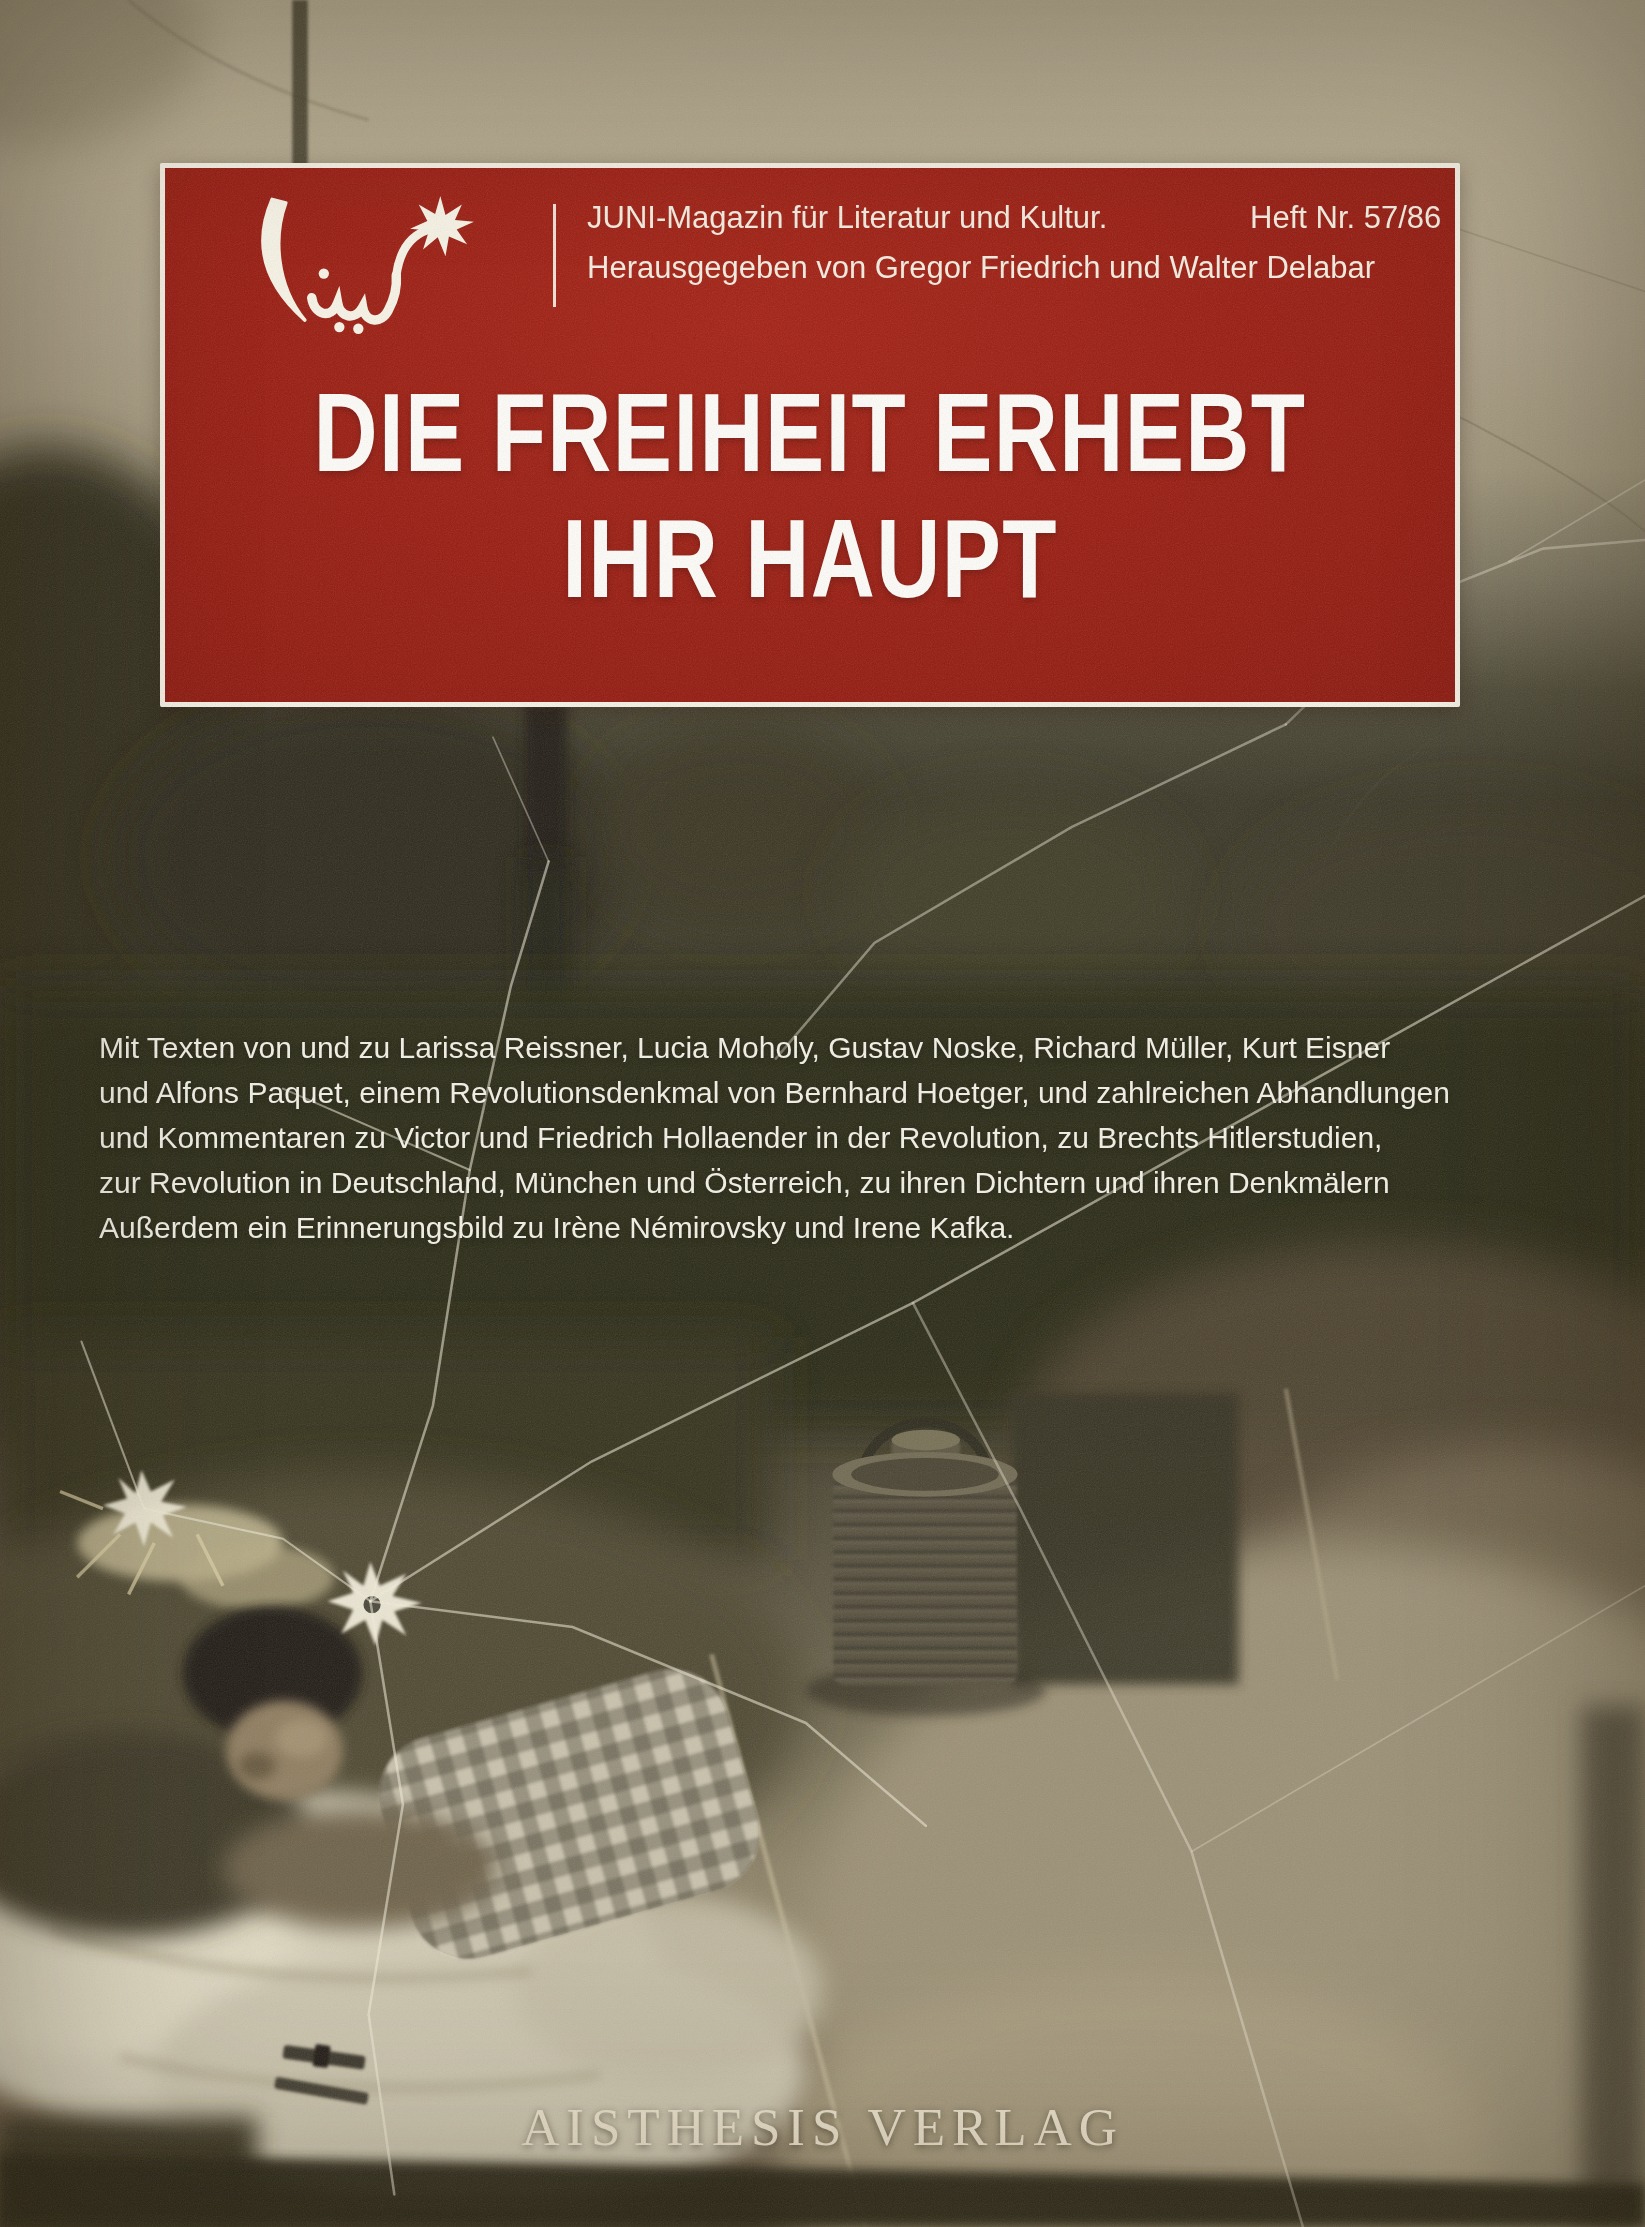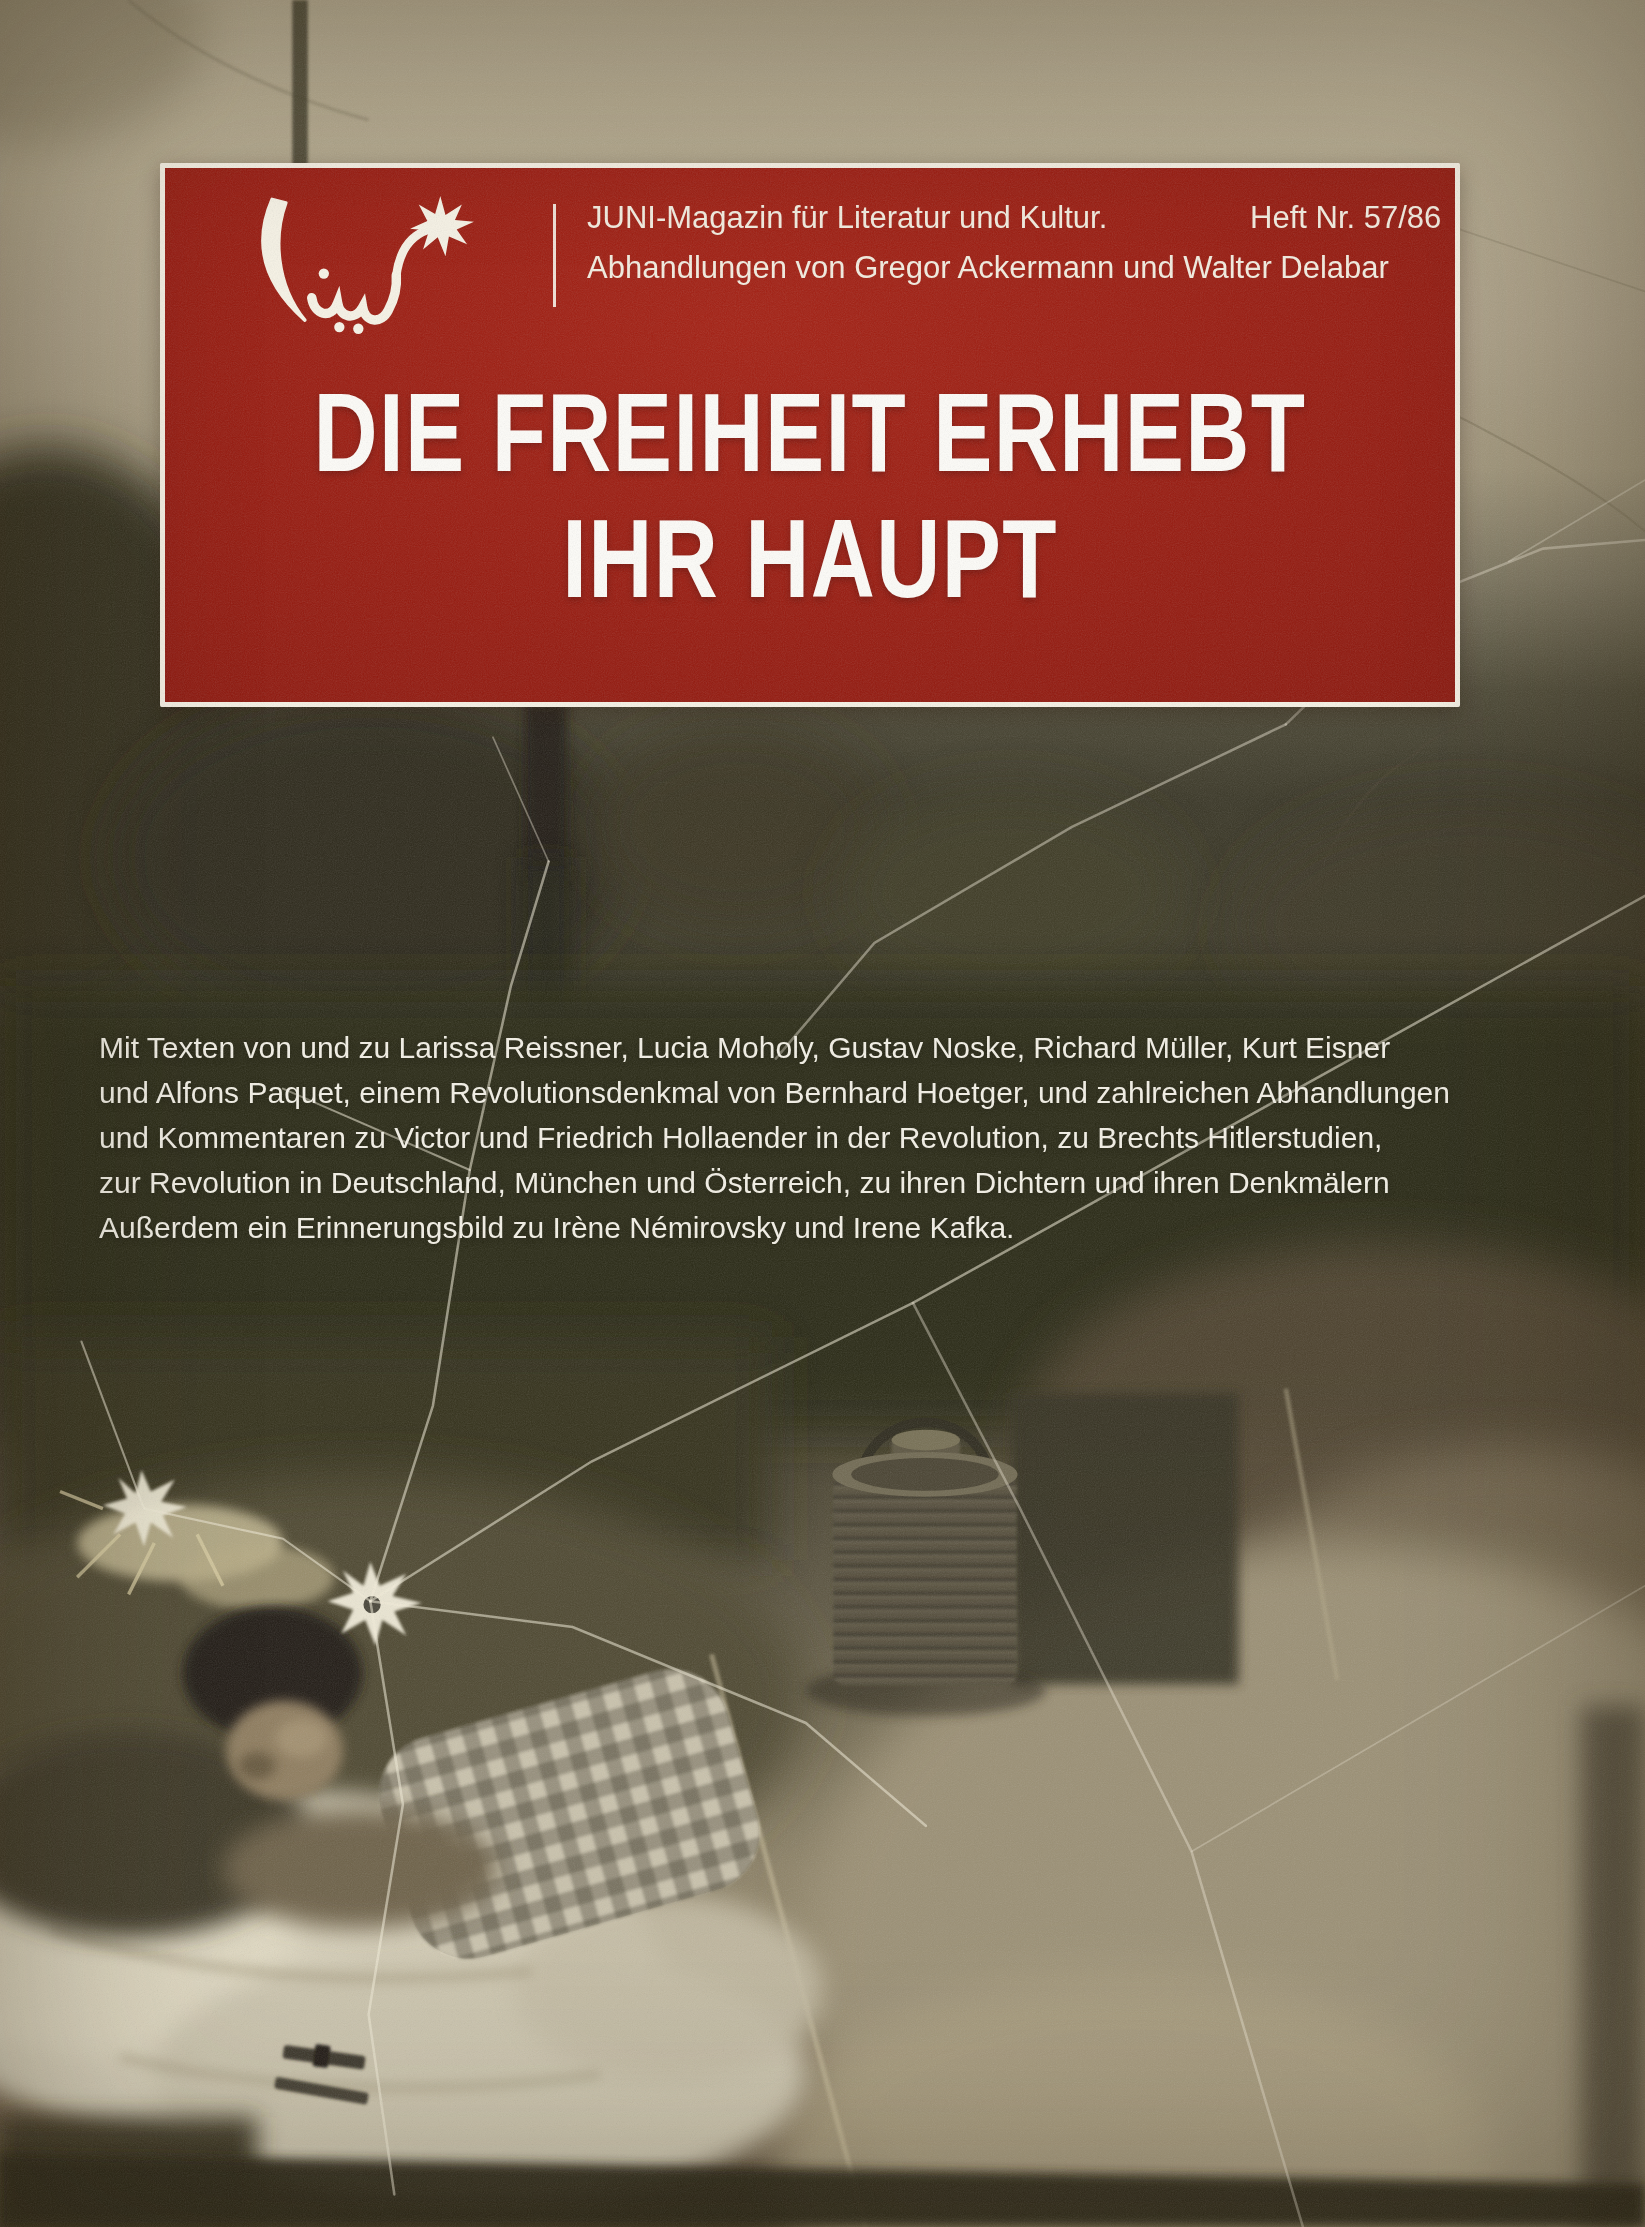--- a/index.html
+++ b/index.html
@@ -219,36 +219,37 @@
       <circle cx="158" cy="162" r="6" fill="#f7f3e6"></circle>
       <circle cx="118" cy="98" r="6" fill="#f7f3e6"></circle>
     </svg>
     <div class="logo-divider"></div>
 
     <div class="hdr">
       <div class="hdr-row1">
         <span>JUNI-Magazin für Literatur und Kultur.</span>
         <span>Heft Nr. 57/86</span>
       </div>
-      <div class="hdr-row2">Abhandlungen von Gregor Ackermann und Walter Delabar</div>
+      <div class="hdr-row2">Herausgegeben von Gregor Friedrich und Walter Delabar</div>
     </div>
 
     <div class="cover-title">
       <div>DIE FREIHEIT ERHEBT</div>
       <div>IHR HAUPT</div>
     </div>
 
   </div>
 
   <div class="blurb">Mit Texten von und zu Larissa Reissner, Lucia Moholy, Gustav Noske, Richard Müller, Kurt Eisner
 und Alfons Paquet, einem Revolutionsdenkmal von Bernhard Hoetger, und zahlreichen Abhandlungen
 und Kommentaren zu Victor und Friedrich Hollaender in der Revolution, zu Brechts Hitlerstudien,
 zur Revolution in Deutschland, München und Österreich, zu ihren Dichtern und ihren Denkmälern
 Außerdem ein Erinnerungsbild zu Irène Némirovsky und Irene Kafka.</div>
 
+  <div class="publisher">AISTHESIS VERLAG</div>
 
   <svg class="grain-svg" viewBox="0 0 1919 2598" width="1645" height="2227">
     <filter id="grain" x="0" y="0" width="100%" height="100%">
       <feTurbulence type="fractalNoise" baseFrequency="0.8" numOctaves="2" stitchTiles="stitch"></feTurbulence>
       <feColorMatrix type="saturate" values="0"></feColorMatrix>
     </filter>
     <rect width="1919" height="2598" filter="url(#grain)"></rect>
   </svg>
   <div class="vignette"></div>
 

